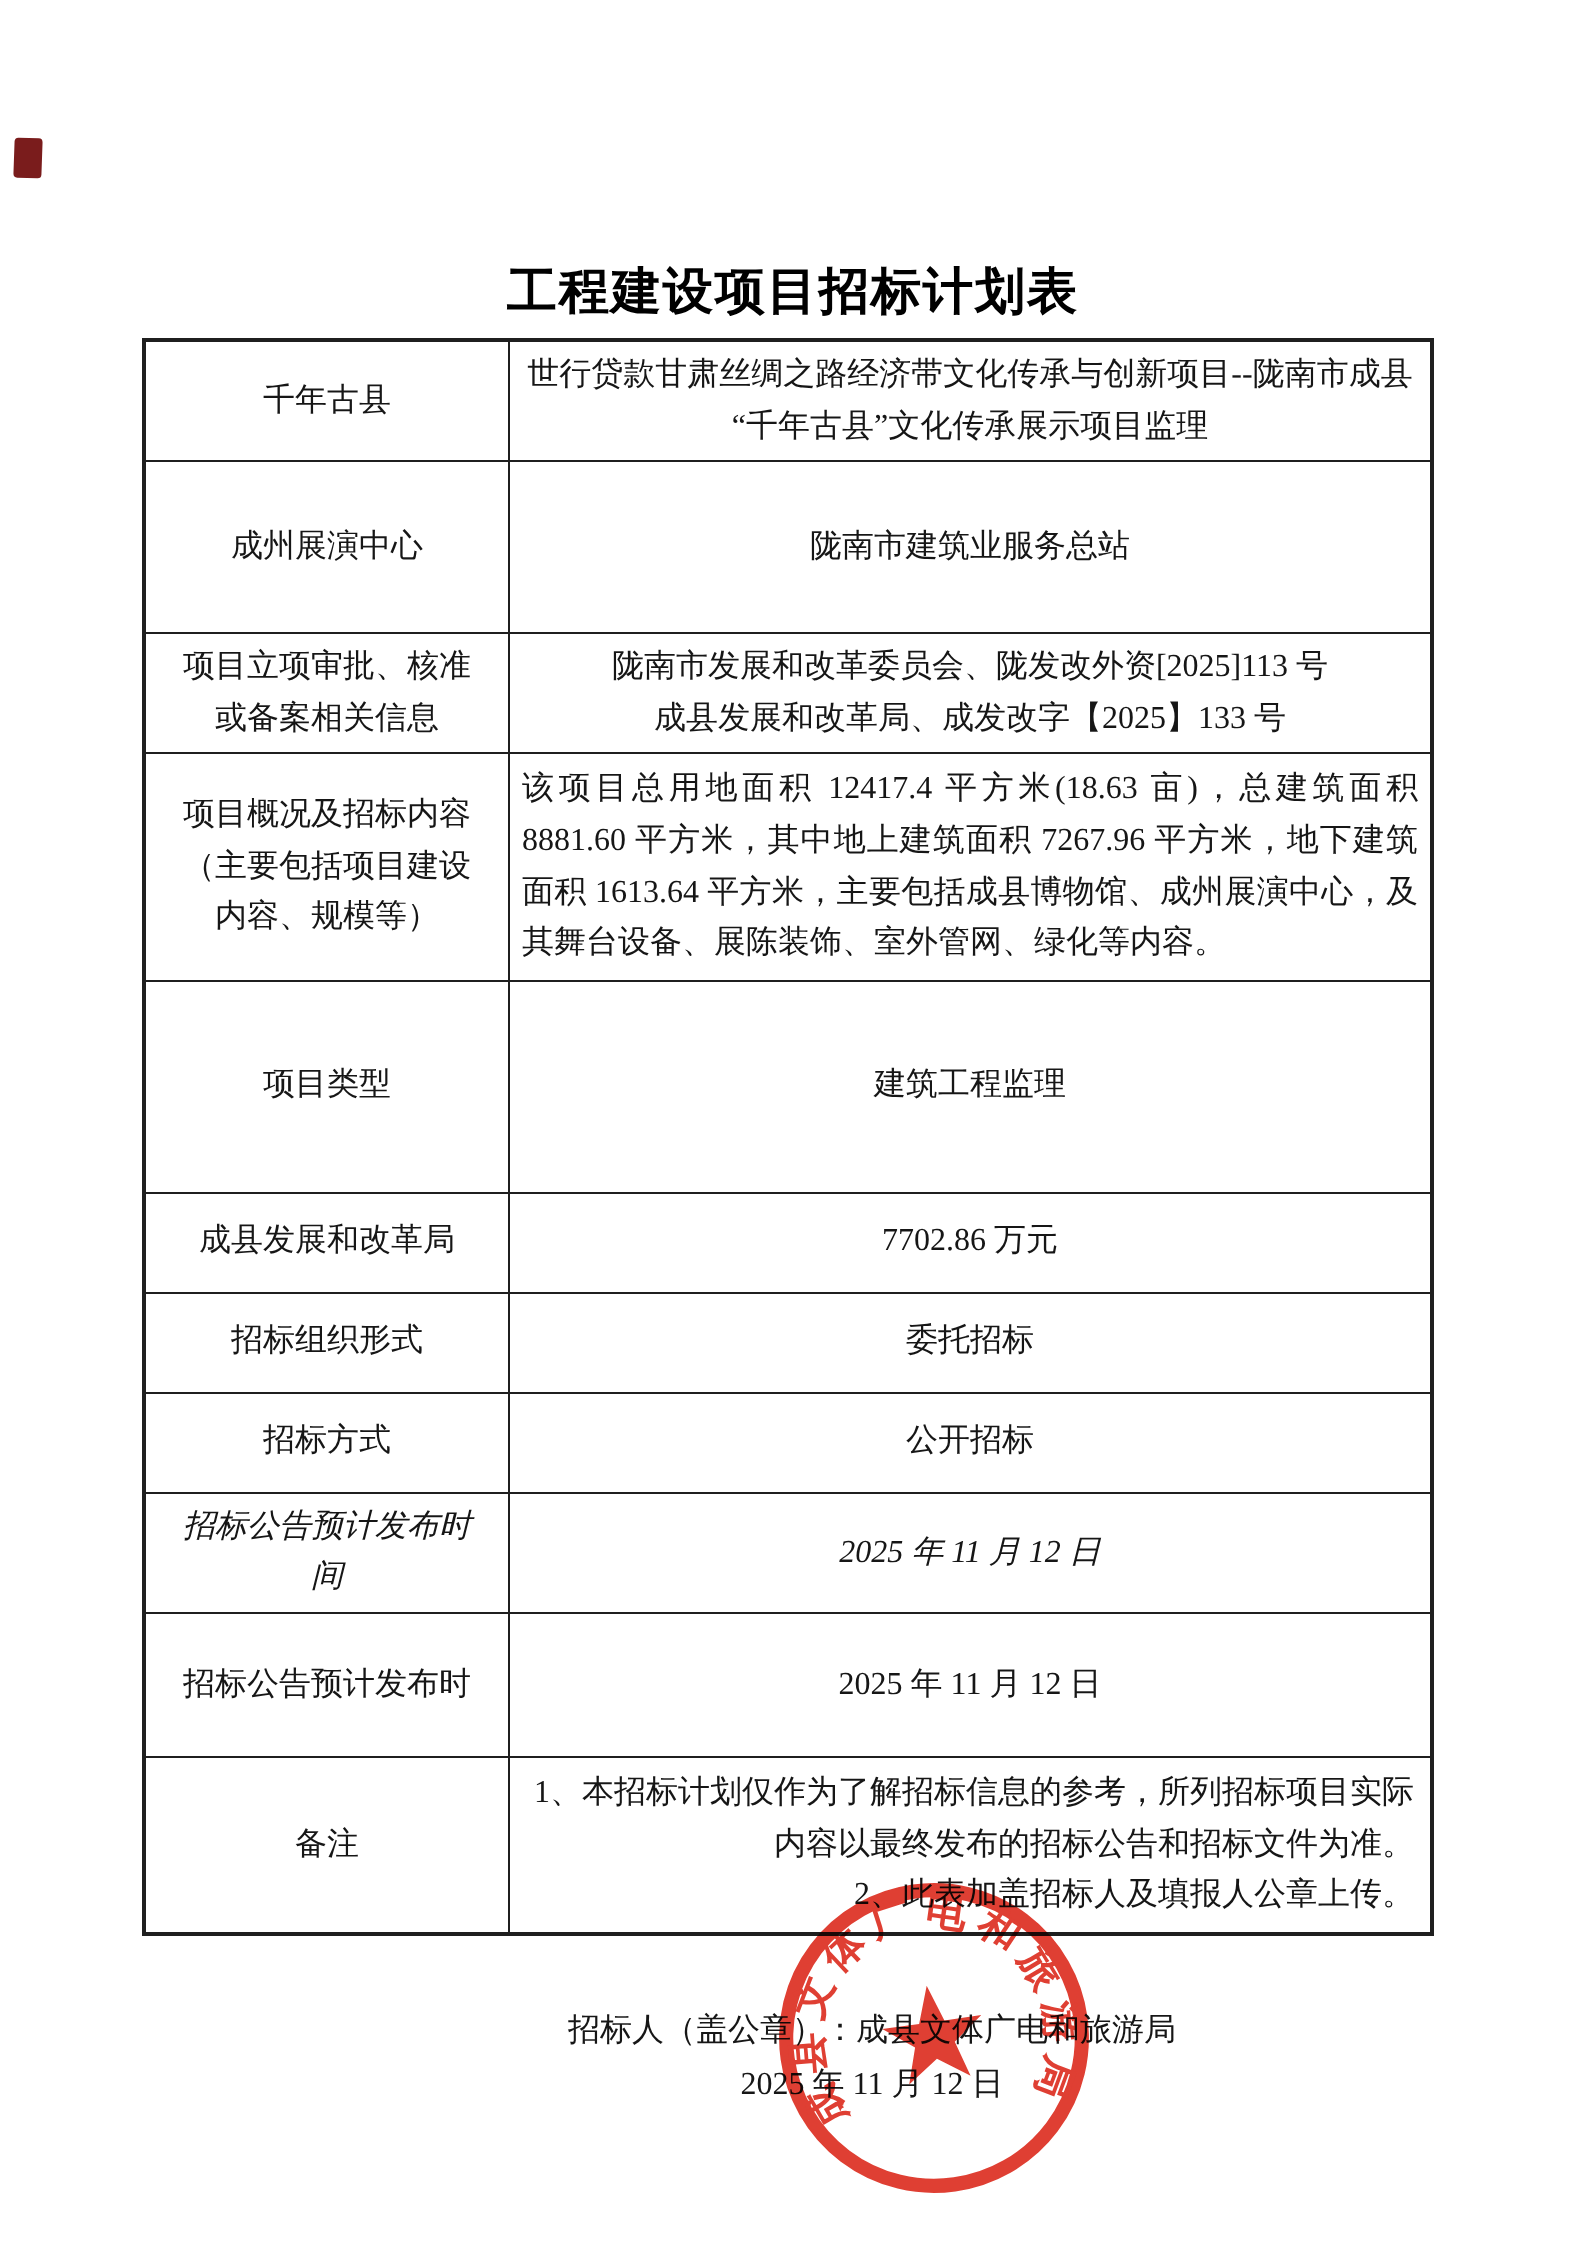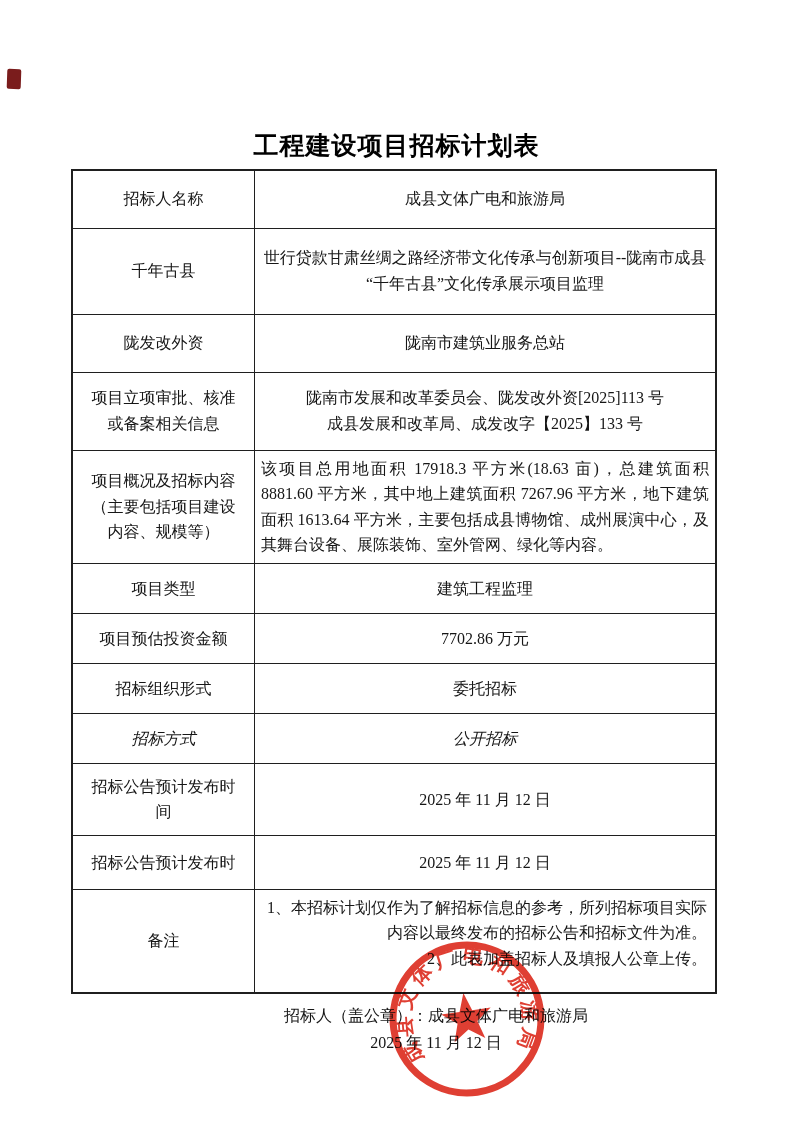--- a/index.html
+++ b/index.html
@@ -72,50 +72,46 @@
 
 <div class="page">
 
   <div class="corner-mark"></div>
 
   <div class="doc-title">工程建设项目招标计划表</div>
 
   <table class="plan-table">
     <tbody>
       <tr>
-        <td class="label-cell">招标人名称</td>
-        <td class="value-cell">成县文体广电和旅游局</td>
-      </tr>
-      <tr>
         <td class="label-cell">千年古县</td>
         <td class="value-cell">世行贷款甘肃丝绸之路经济带文化传承与创新项目--陇南市成县
 “千年古县”文化传承展示项目监理</td>
       </tr>
       <tr>
-        <td class="label-cell">陇发改外资</td>
+        <td class="label-cell">成州展演中心</td>
         <td class="value-cell">陇南市建筑业服务总站</td>
       </tr>
       <tr>
         <td class="label-cell">项目立项审批、核准
 或备案相关信息</td>
         <td class="value-cell">陇南市发展和改革委员会、陇发改外资[2025]113 号
 成县发展和改革局、成发改字【2025】133 号</td>
       </tr>
       <tr>
         <td class="label-cell">项目概况及招标内容
 （主要包括项目建设
 内容、规模等）</td>
-        <td class="value-cell value-justify">该项目总用地面积 17918.3 平方米(18.63 亩)，总建筑面积 8881.60 平方米，其中地上建筑面积 7267.96 平方米，地下建筑面积 1613.64 平方米，主要包括成县博物馆、成州展演中心，及其舞台设备、展陈装饰、室外管网、绿化等内容。</td>
+        <td class="value-cell value-justify">该项目总用地面积 12417.4 平方米(18.63 亩)，总建筑面积 8881.60 平方米，其中地上建筑面积 7267.96 平方米，地下建筑面积 1613.64 平方米，主要包括成县博物馆、成州展演中心，及其舞台设备、展陈装饰、室外管网、绿化等内容。</td>
       </tr>
       <tr>
         <td class="label-cell">项目类型</td>
         <td class="value-cell">建筑工程监理</td>
       </tr>
       <tr>
-        <td class="label-cell">项目预估投资金额</td>
+        <td class="label-cell">成县发展和改革局</td>
         <td class="value-cell">7702.86 万元</td>
       </tr>
       <tr>
         <td class="label-cell">招标组织形式</td>
         <td class="value-cell">委托招标</td>
       </tr>
       <tr>
         <td class="label-cell">招标方式</td>
         <td class="value-cell">公开招标</td>
       </tr>

